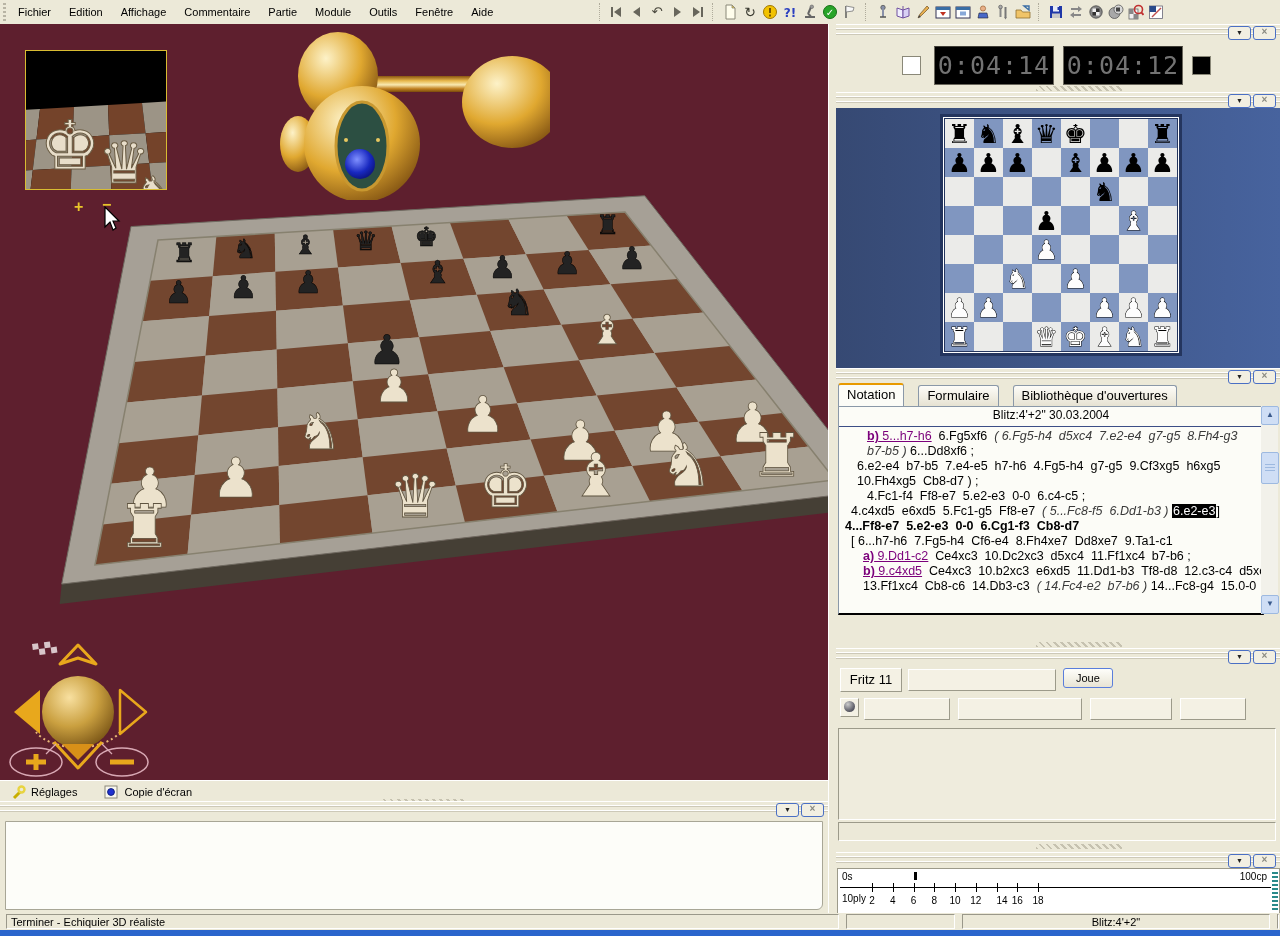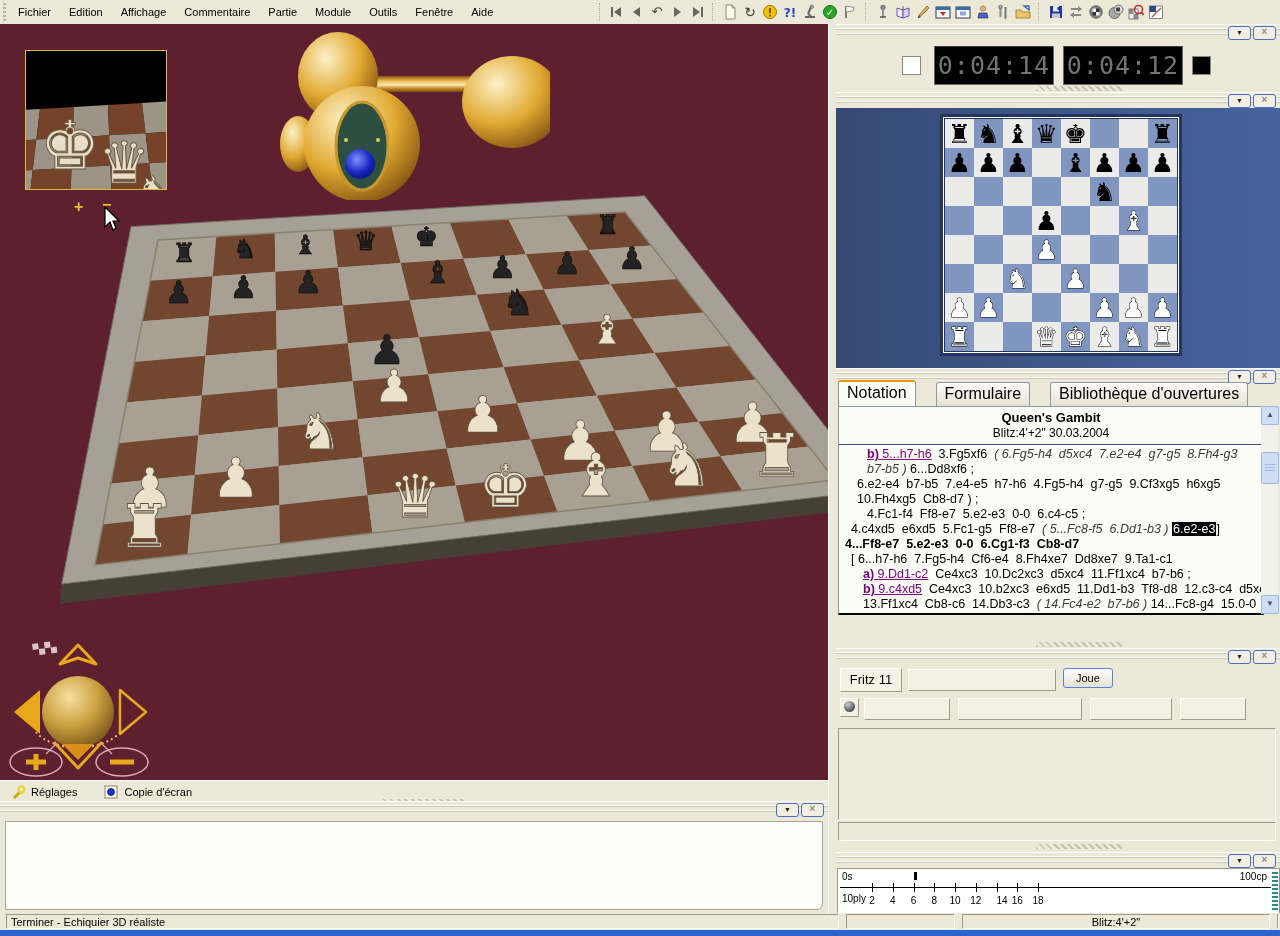--- a/index.html
+++ b/index.html
@@ -25,21 +25,21 @@
   .pbtn.min{right:29px;}
   .hgrip{position:absolute;height:5px;width:86px;background:repeating-linear-gradient(45deg,#c6c2b0 0 2px,transparent 2px 5px);}
   .raised{border-top:1px solid #fff;border-left:1px solid #fff;border-right:1px solid #9c9a8a;border-bottom:1px solid #9c9a8a;background:#f4f1e4;}
   .sunken{border-top:1px solid #9c9a8a;border-left:1px solid #9c9a8a;border-right:1px solid #fff;border-bottom:1px solid #fff;background:#efecdd;}
   
   .lcd{width:118px;height:37px;background:#000;border:1px solid #6a675c;border-top-color:#403e36;color:#737373;font-family:"DejaVu Sans Mono",monospace;font-size:25px;text-align:center;line-height:37px;letter-spacing:1px;}
   .wcheck{width:17px;height:17px;background:#fff;border:1px solid #8a8878;}
   .bsq{width:17px;height:17px;background:#000;border:1px solid #8a8878;}
   
   .tabrow{position:absolute;left:2px;top:17px;height:21px;display:flex;align-items:flex-end;}
-  .tab{padding:2px 8px 3px 8px;font-size:16px;border:1px solid #8a98a8;border-bottom:none;border-radius:3px 3px 0 0;background:linear-gradient(#fdfcf8,#e6e2d2);margin-right:20px;color:#000;cursor:default;}
+  .tab{padding:2px 8px 3px 8px;font-size:13px;border:1px solid #8a98a8;border-bottom:none;border-radius:3px 3px 0 0;background:linear-gradient(#fdfcf8,#e6e2d2);margin-right:14px;color:#000;cursor:default;}
   .tab.active{background:#fcfcf7;border-top:2px solid #e89a00;padding-bottom:4px;}
   #ncontent{position:absolute;left:2px;top:38px;width:424px;height:206px;background:#fcfcf7;border:1px solid #8a98a8;border-bottom:2px solid #000;overflow:hidden;}
   .ntitle{text-align:center;font-weight:bold;font-size:13px;margin-top:3px;}
   .nsub{text-align:center;font-size:12px;margin-top:1px;padding-bottom:4px;border-bottom:1px solid #3c4e86;}
   #nlines{padding-top:2px;}
   .nline{white-space:pre;font-size:12.5px;line-height:15px;}
   .si{font-style:italic;color:#3a3a3a;}
   .sl{color:#7b007b;text-decoration:underline;cursor:pointer;}
   .slb{font-weight:bold;}
   .sb{font-weight:bold;}
@@ -616,24 +616,23 @@
     <div class="ptitle">
       <span class="pbtn min">▼</span>
       <span class="pbtn cls">×</span>
     </div>
     <div class="tabrow" id="tabrow">
         <span class="tab active">Notation</span>
         <span class="tab">Formulaire</span>
         <span class="tab">Bibliothèque d'ouvertures</span>
       </div>
     <div id="ncontent">
-      <div class="ntitle">Queen's Gambit</div>
       <div class="nsub">Blitz:4'+2" 30.03.2004</div>
       <div id="nlines">
-          <div class="nline" style="padding-left: 28px;"><span class="sl slb">b)</span><span class="sl"> 5...h7-h6</span><span class="sm">  3.Fg5xf6  </span><span class="si">( 6.Fg5-h4  d5xc4  7.e2-e4  g7-g5  8.Fh4-g3</span></div>
+          <div class="nline" style="padding-left: 28px;"><span class="sl slb">b)</span><span class="sl"> 5...h7-h6</span><span class="sm">  6.Fg5xf6  </span><span class="si">( 6.Fg5-h4  d5xc4  7.e2-e4  g7-g5  8.Fh4-g3</span></div>
           <div class="nline" style="padding-left: 28px;"><span class="si">b7-b5 )</span><span class="sm"> 6...Dd8xf6 ;</span></div>
           <div class="nline" style="padding-left: 18px;"><span class="sm">6.e2-e4  b7-b5  7.e4-e5  h7-h6  4.Fg5-h4  g7-g5  9.Cf3xg5  h6xg5</span></div>
           <div class="nline" style="padding-left: 18px;"><span class="sm">10.Fh4xg5  Cb8-d7 ) ;</span></div>
           <div class="nline" style="padding-left: 28px;"><span class="sm">4.Fc1-f4  Ff8-e7  5.e2-e3  0-0  6.c4-c5 ;</span></div>
           <div class="nline" style="padding-left: 12px;"><span class="sm">4.c4xd5  e6xd5  5.Fc1-g5  Ff8-e7  </span><span class="si">( 5...Fc8-f5  6.Dd1-b3 )</span><span class="sm"> </span><span class="shl">6.e2-e3</span><span class="sm">]</span></div>
           <div class="nline" style="padding-left: 6px;"><span class="sb">4...Ff8-e7  5.e2-e3  0-0  6.Cg1-f3  Cb8-d7</span></div>
           <div class="nline" style="padding-left: 12px;"><span class="sm">[ 6...h7-h6  7.Fg5-h4  Cf6-e4  8.Fh4xe7  Dd8xe7  9.Ta1-c1</span></div>
           <div class="nline" style="padding-left: 24px;"><span class="sl slb">a)</span><span class="sl"> 9.Dd1-c2</span><span class="sm">  Ce4xc3  10.Dc2xc3  d5xc4  11.Ff1xc4  b7-b6 ;</span></div>
           <div class="nline" style="padding-left: 24px;"><span class="sl slb">b)</span><span class="sl"> 9.c4xd5</span><span class="sm">  Ce4xc3  10.b2xc3  e6xd5  11.Dd1-b3  Tf8-d8  12.c3-c4  d5xc4</span></div>
           <div class="nline" style="padding-left: 24px;"><span class="sm">13.Ff1xc4  Cb8-c6  14.Db3-c3  </span><span class="si">( 14.Fc4-e2  b7-b6 )</span><span class="sm"> 14...Fc8-g4  15.0-0</span></div>

